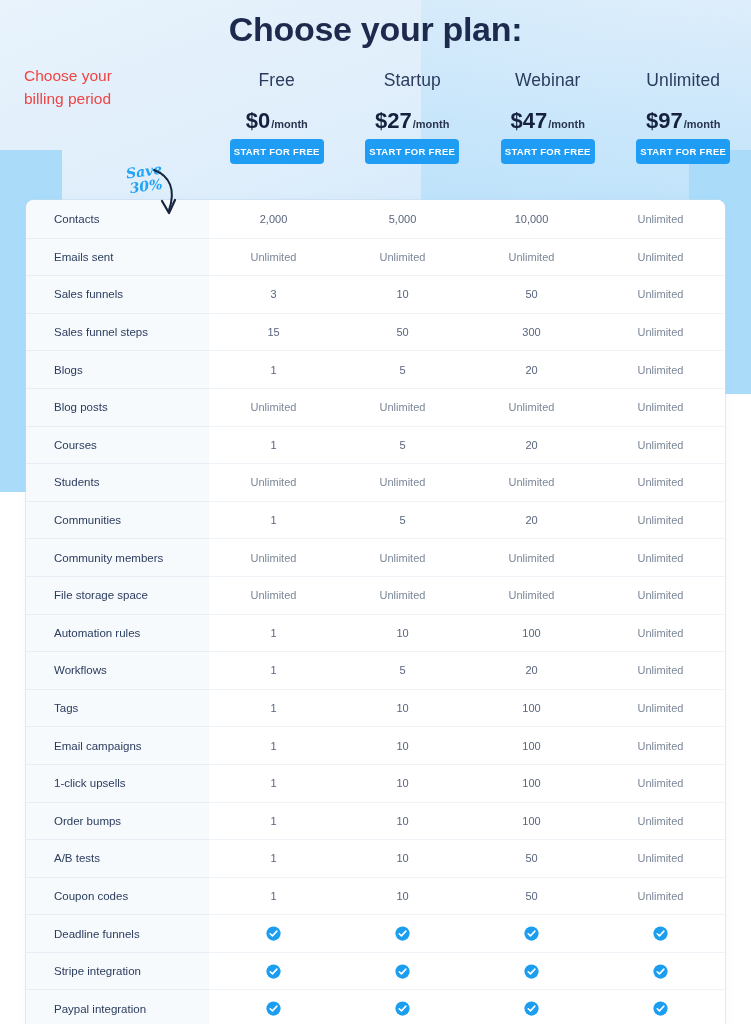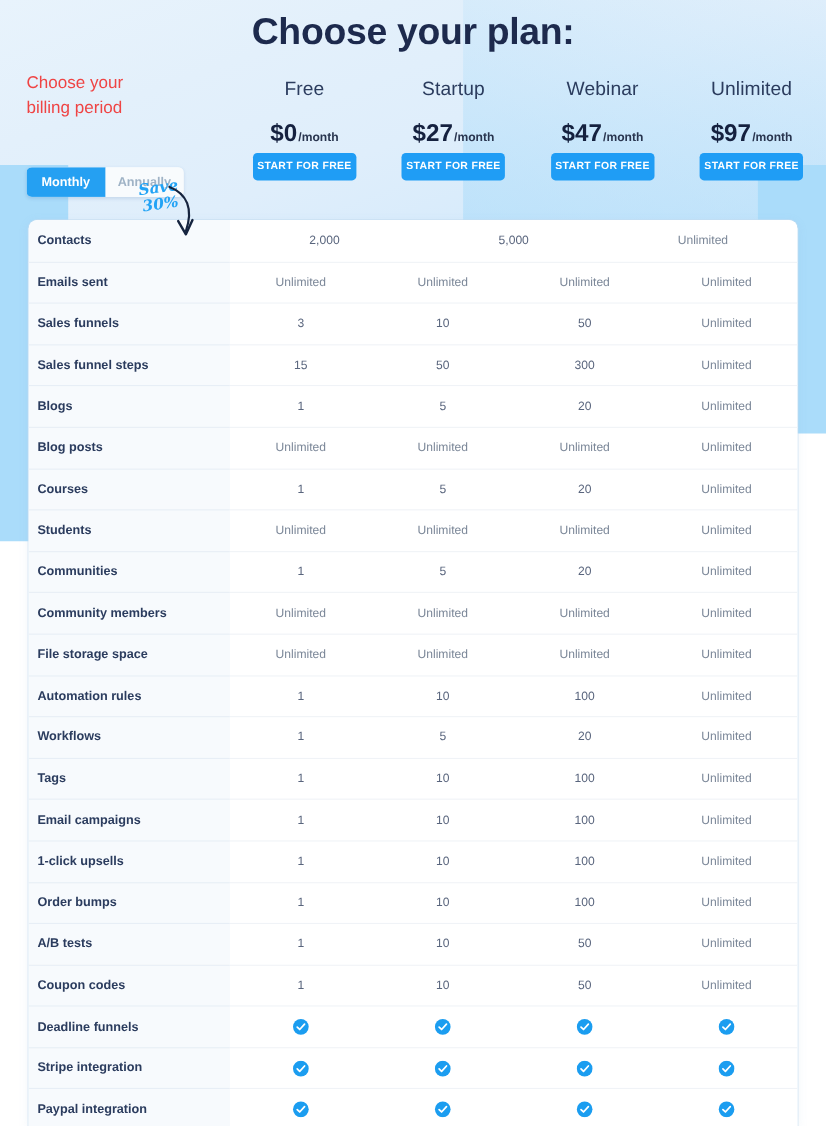--- a/index.html
+++ b/index.html
@@ -198,23 +198,23 @@
     display: flex;
     height: 37.6px;
     align-items: stretch;
   }
 
   .feature-label {
     width: 183px;
     background: #f7fafd;
     display: flex;
     align-items: center;
-    padding-left: 8px;
+    padding-left: 28px;
     font-size: 11.5px;
-    font-weight: bold;
+    font-weight: normal;
     color: #2b3c5e;
   }
   .feature-row:not(:first-child) .feature-label {
     border-top: 1px solid #e7eef6;
   }
 
   .feature-values {
     flex: 1;
     display: flex;
     background: #ffffff;
@@ -257,24 +257,20 @@
       <div class="save-badge">
         <div>Save</div>
         <div>30%</div>
       </div>
 
       <svg class="save-arrow" viewBox="0 0 34 52">
         <path d="M6 2 C 22 8, 28 22, 21 42" stroke="#16243f" stroke-width="2" fill="none" stroke-linecap="round"></path>
         <path d="M14 33 L21 45 L27 32" stroke="#16243f" stroke-width="2.2" fill="none" stroke-linecap="round" stroke-linejoin="round"></path>
       </svg>
 
-      <div class="toggle">
-        <div class="toggle-opt active">Monthly</div>
-        <div class="toggle-opt inactive">Annually</div>
-      </div>
     </div>
 
     <div class="plan-col">
       <div class="plan-name">Free</div>
       <div class="plan-price">
         <span>$0</span>
         <span class="per">/month</span>
       </div>
       <button class="cta-btn">START FOR FREE</button>
     </div>
@@ -307,20 +303,21 @@
     </div>
 
   </div>
 
   <div class="table-card" id="comparison-table">
       <div class="feature-row">
         <div class="feature-label">Contacts</div>
         <div class="feature-values">
           <div class="value-cell">2,000</div>
           <div class="value-cell">5,000</div>
+          <div class="value-cell">10,000</div>
           <div class="value-cell muted">Unlimited</div>
         </div>
       </div>
       <div class="feature-row">
         <div class="feature-label">Emails sent</div>
         <div class="feature-values">
           <div class="value-cell muted">Unlimited</div>
           <div class="value-cell muted">Unlimited</div>
           <div class="value-cell muted">Unlimited</div>
           <div class="value-cell muted">Unlimited</div>

